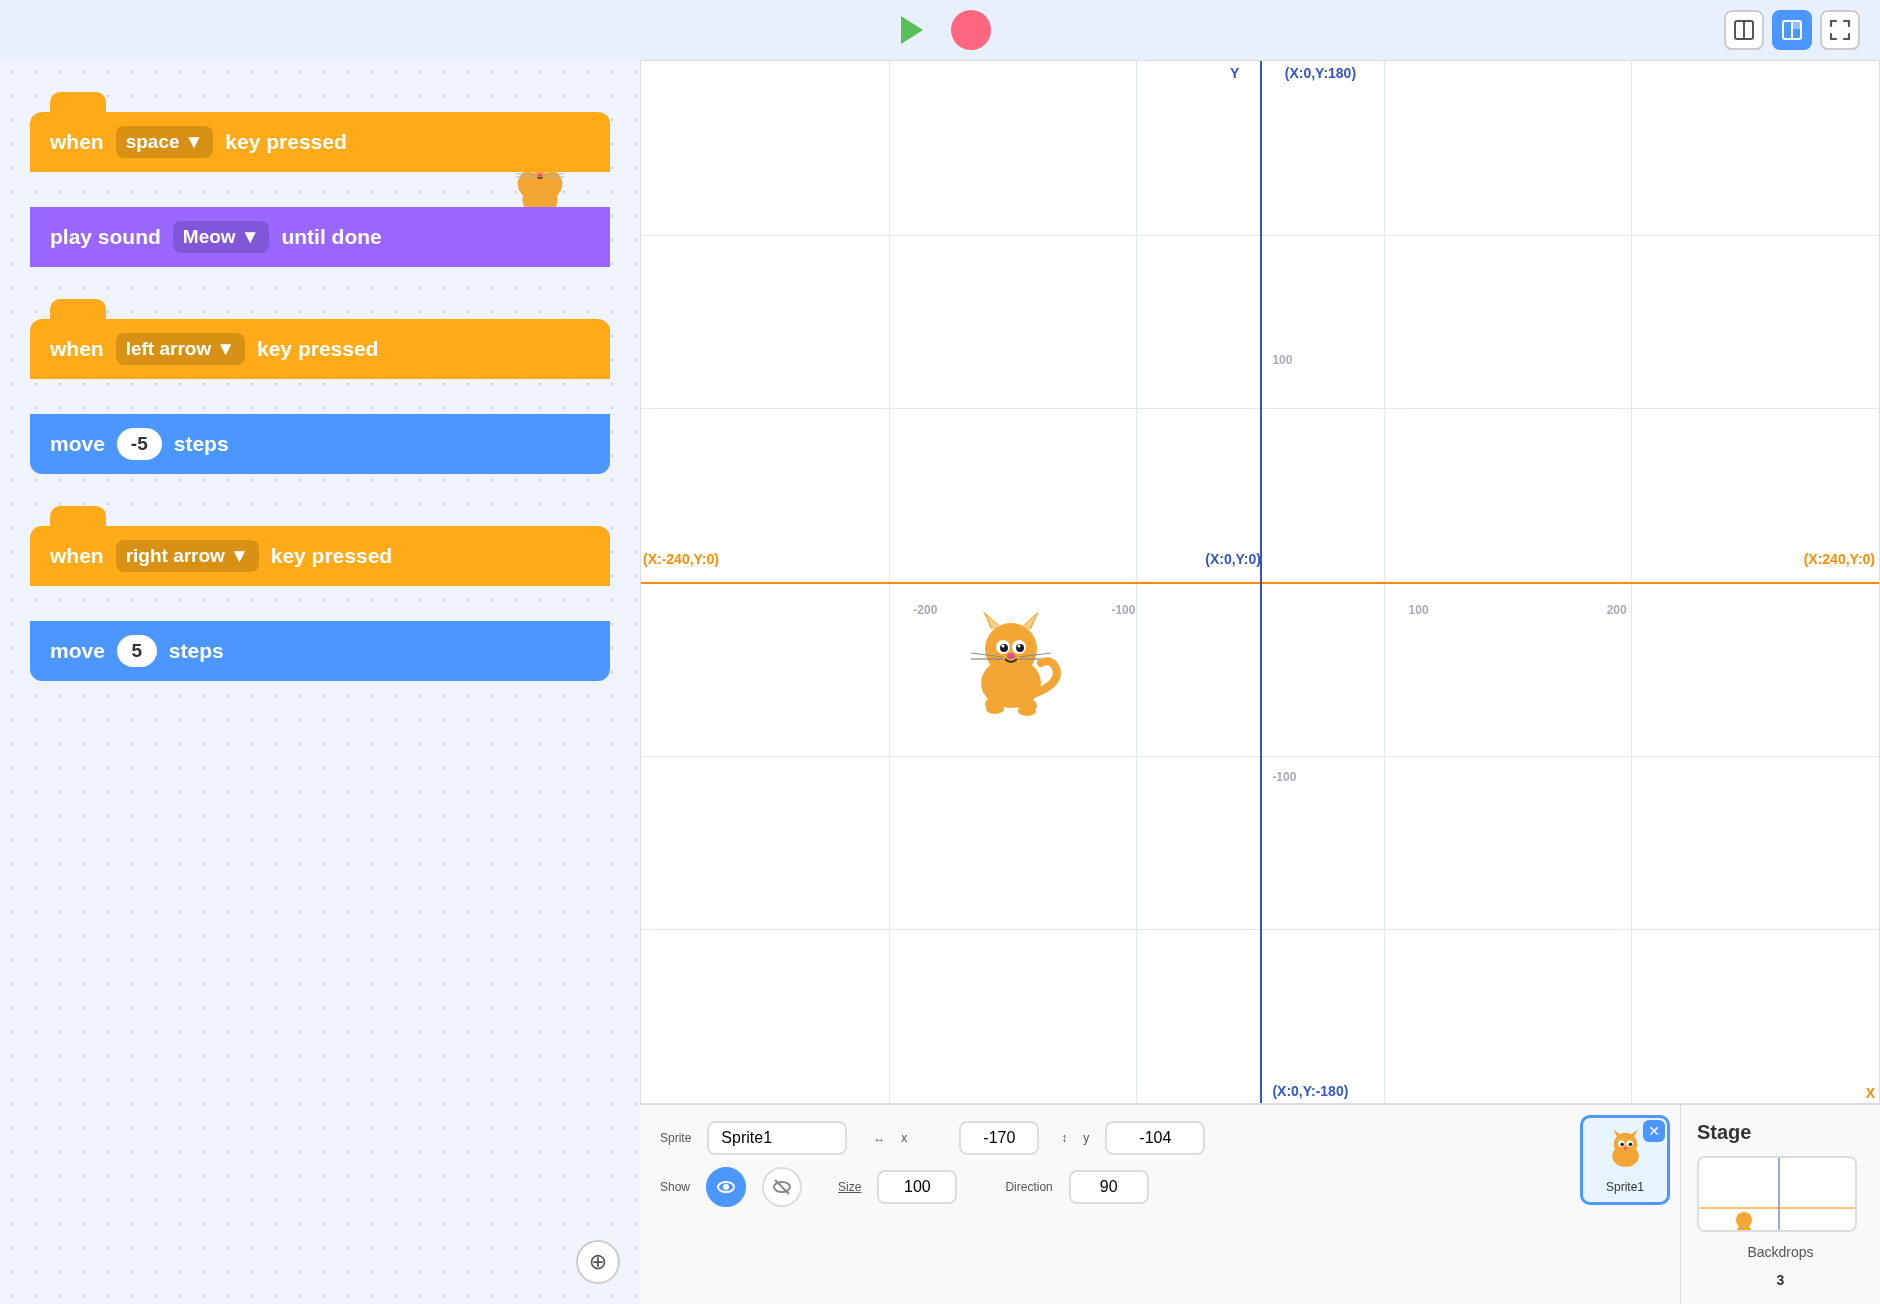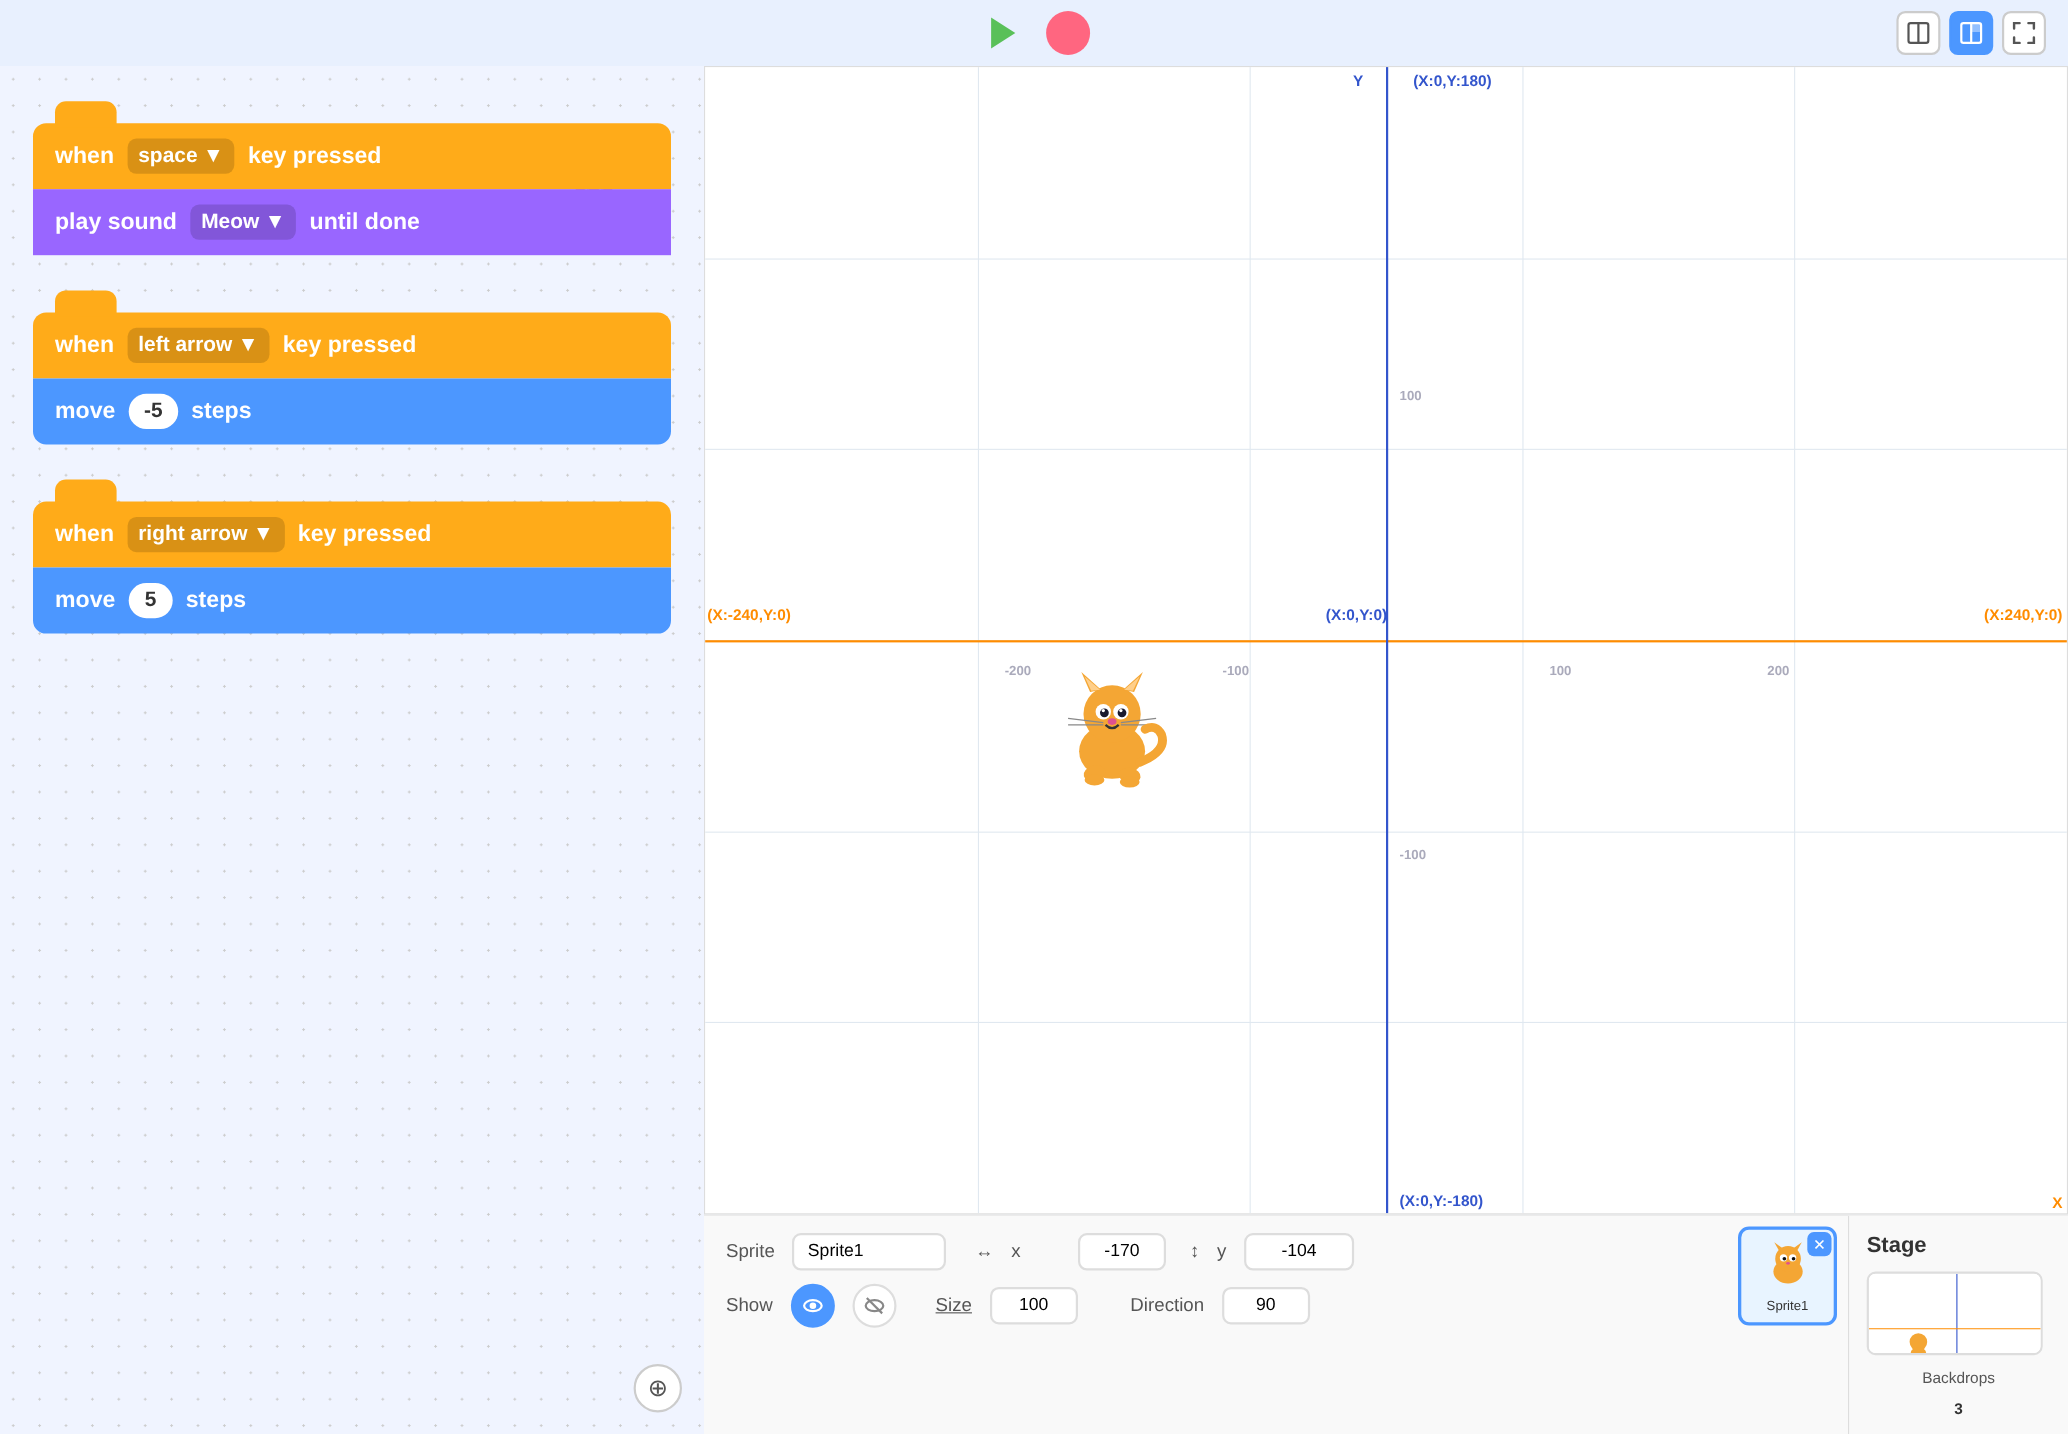--- a/index.html
+++ b/index.html
@@ -185,21 +185,21 @@
       display: flex;
       flex-direction: column;
       gap: 12px;
     }
     .info-row {
       display: flex;
       align-items: center;
       gap: 16px;
     }
     .info-label {
-      font-size: 17px;
+      font-size: 12px;
       color: #555;
       font-weight: 500;
     }
     .info-input {
       border: 2px solid #ddd;
       border-radius: 8px;
       padding: 6px 12px;
       font-size: 16px;
       background: white;
       min-width: 100px;
@@ -337,20 +337,21 @@
 
     .block-row {
       padding: 14px 20px;
       display: flex;
       align-items: center;
       gap: 12px;
       font-size: 21px;
       font-weight: 700;
       color: white;
       position: relative;
+      margin-top: 35px;
     }
     .block-row.purple { background: #9966ff; }
     .block-row.purple-last { background: #9966ff; border-radius: 0 0 12px 12px; }
     .block-row.blue-last { background: #4c97ff; border-radius: 0 0 12px 12px; }
 
     .dd-btn {
       background: rgba(0,0,0,0.15);
       border-radius: 8px;
       padding: 5px 10px;
       color: white;

